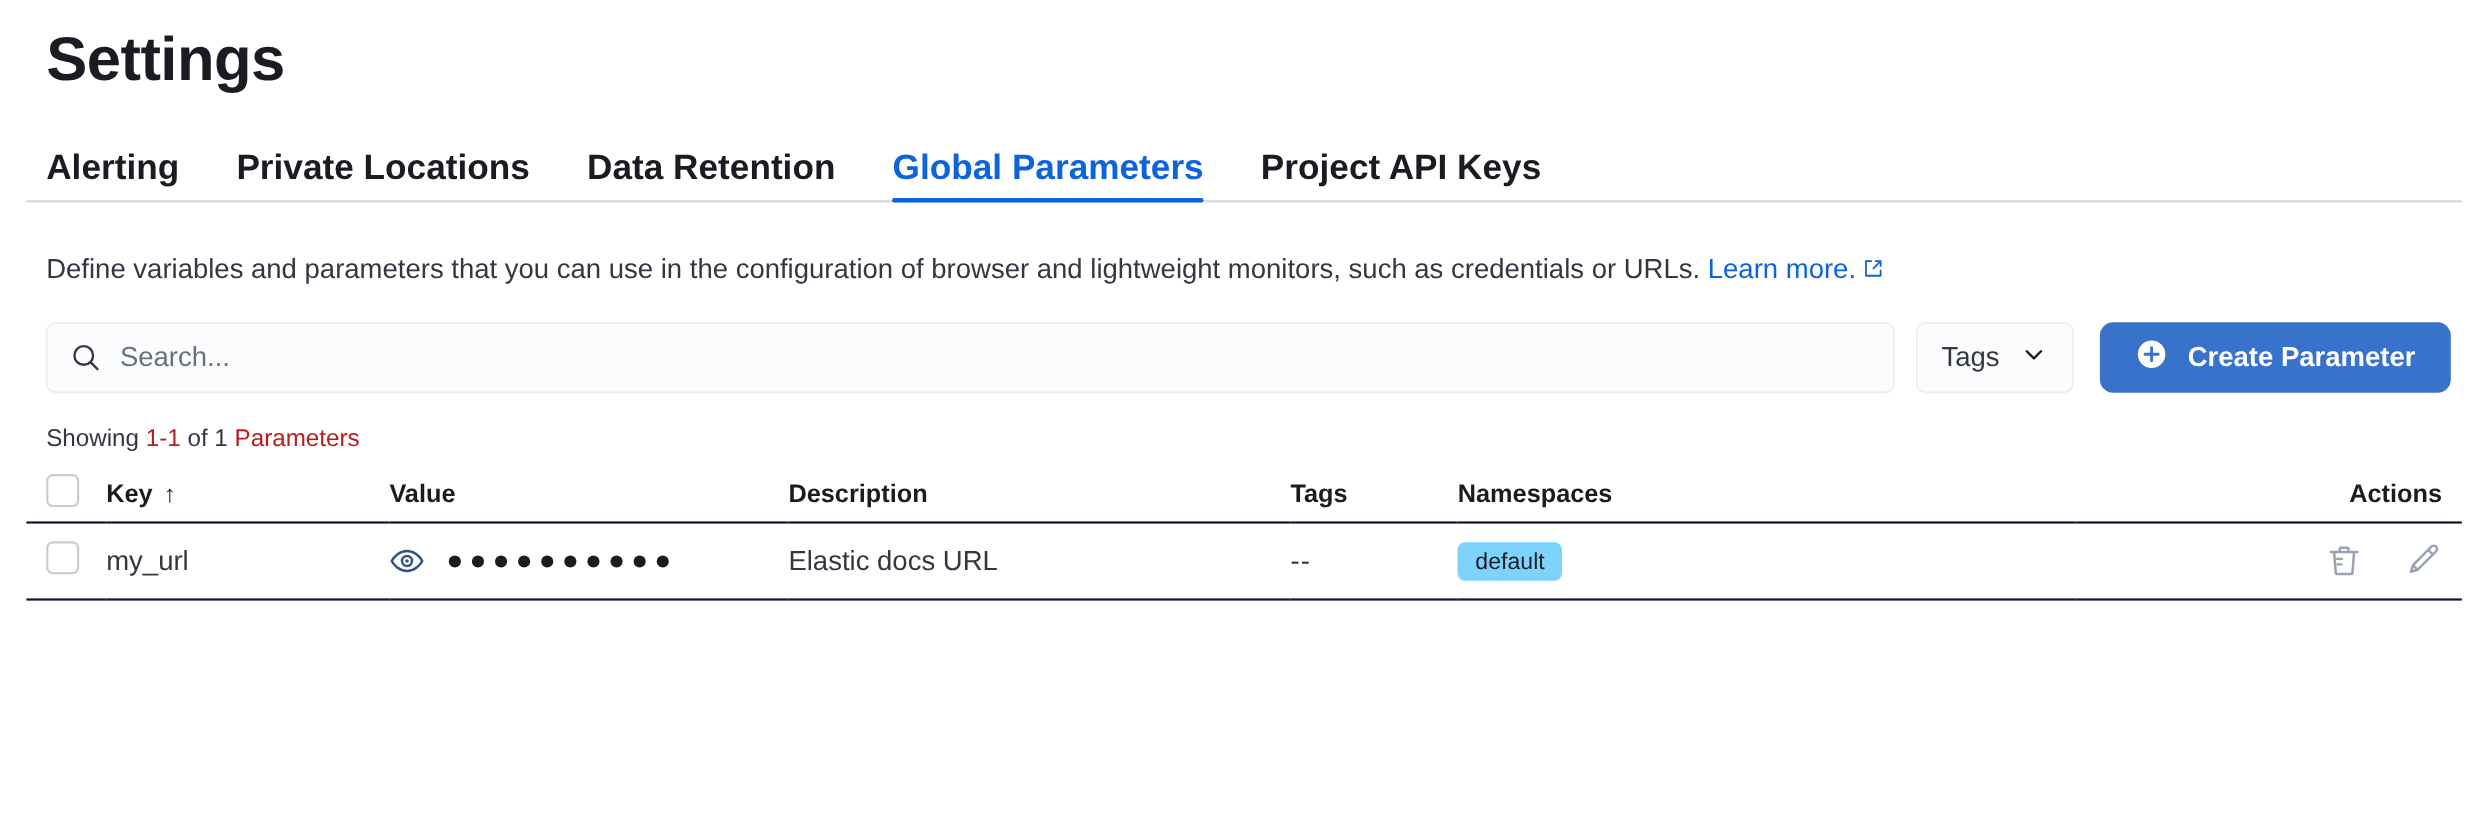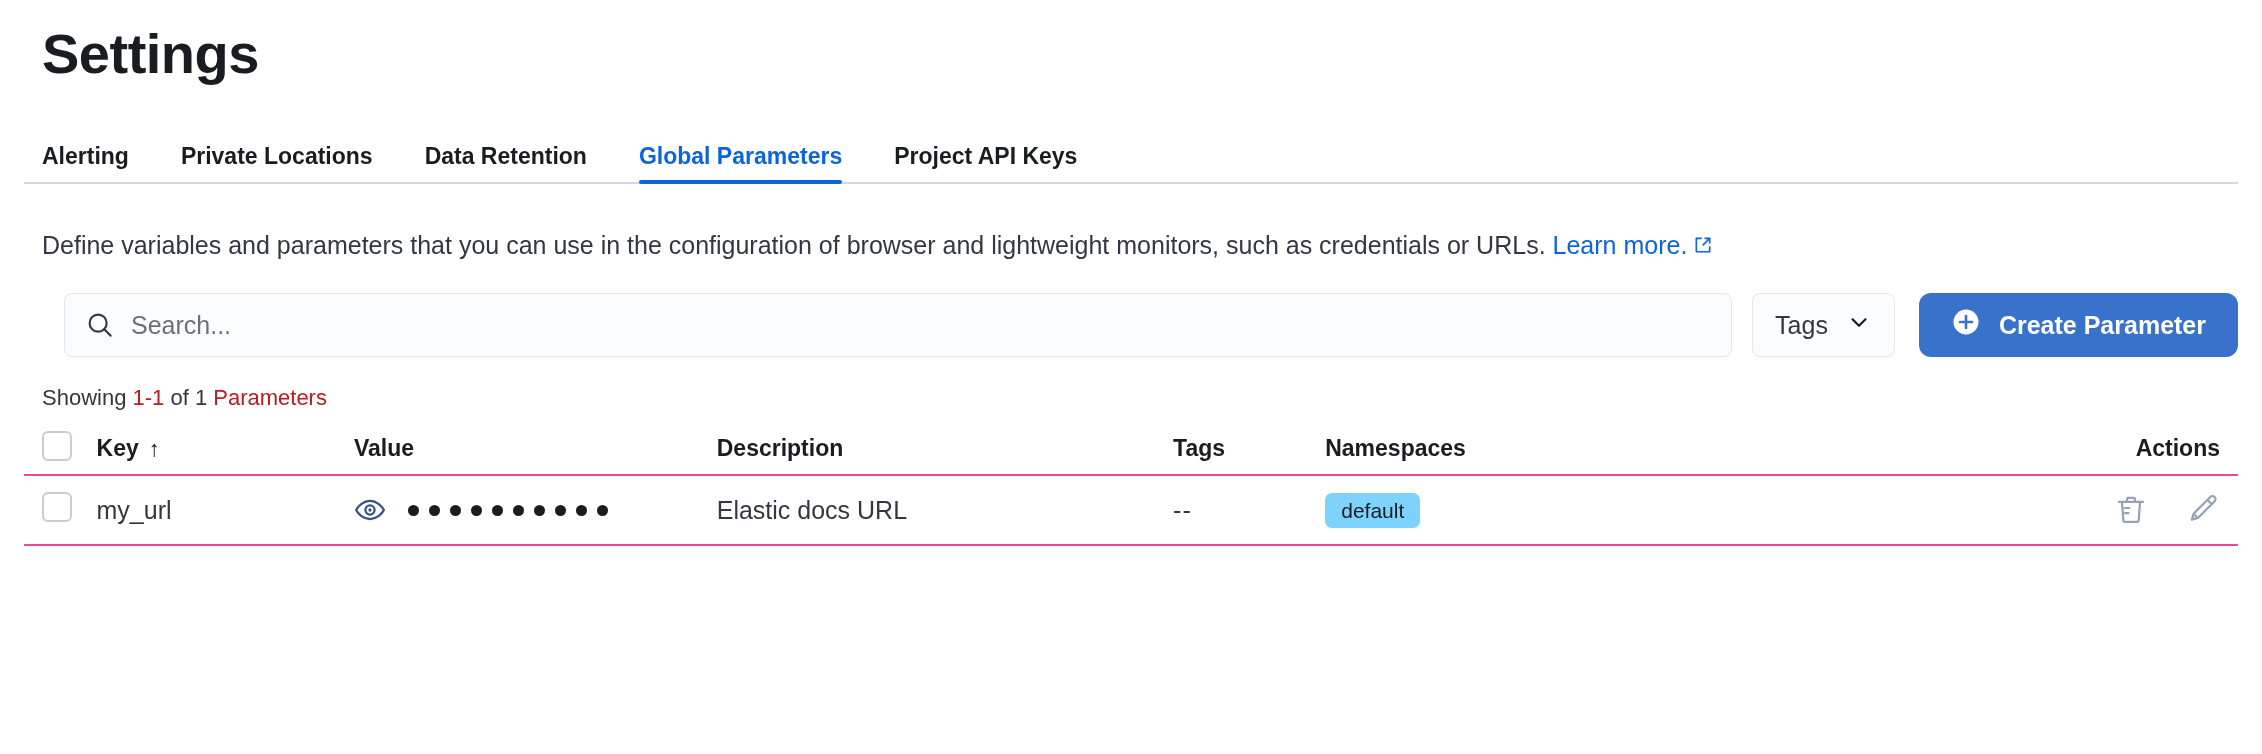--- a/index.html
+++ b/index.html
@@ -33,21 +33,21 @@
   .tabs {
     display: flex;
     align-items: flex-end;
     gap: 0;
     margin-top: 44px;
     padding-left: 18px;
     border-bottom: 2px solid #d3dae6;
     height: 58px;
   }
   .tab {
-    font-size: 23px;
+    font-size: 32px;
     font-weight: 700;
     color: #1a1c21;
     padding: 0 0 14px 0;
     margin-right: 52px;
     position: relative;
     cursor: pointer;
     white-space: nowrap;
     line-height: 1;
   }
   .tab:last-child { margin-right: 12px; }
@@ -95,21 +95,20 @@
     flex: 1 1 auto;
     height: 64px;
     background: #fbfcfd;
     border: 1px solid #e3e8ef;
     border-radius: 8px;
     display: flex;
     align-items: center;
     padding: 0 20px;
     box-shadow: 0 1px 1px rgba(0,0,0,0.02);
     max-width: 1680px;
-    margin-left: 22px;
   }
   .search-box .mag { flex: 0 0 auto; margin-right: 16px; display:flex; }
   .search-input {
     border: none;
     outline: none;
     background: transparent;
     font-family: "Liberation Sans", sans-serif;
     font-size: 25px;
     color: #343741;
     width: 100%;
@@ -164,21 +163,21 @@
 
   
   table.params {
     width: 100%;
     border-collapse: collapse;
     margin-top: 12px;
     table-layout: fixed;
   }
   table.params th, table.params td {
     text-align: left;
-    border-bottom: 2px solid #ec4899;
+    border-bottom: 2px solid #0f172a;
     vertical-align: middle;
   }
   table.params th {
     font-size: 23px;
     font-weight: 700;
     color: #1a1c21;
     height: 52px;
     padding: 0;
   }
   table.params td {

